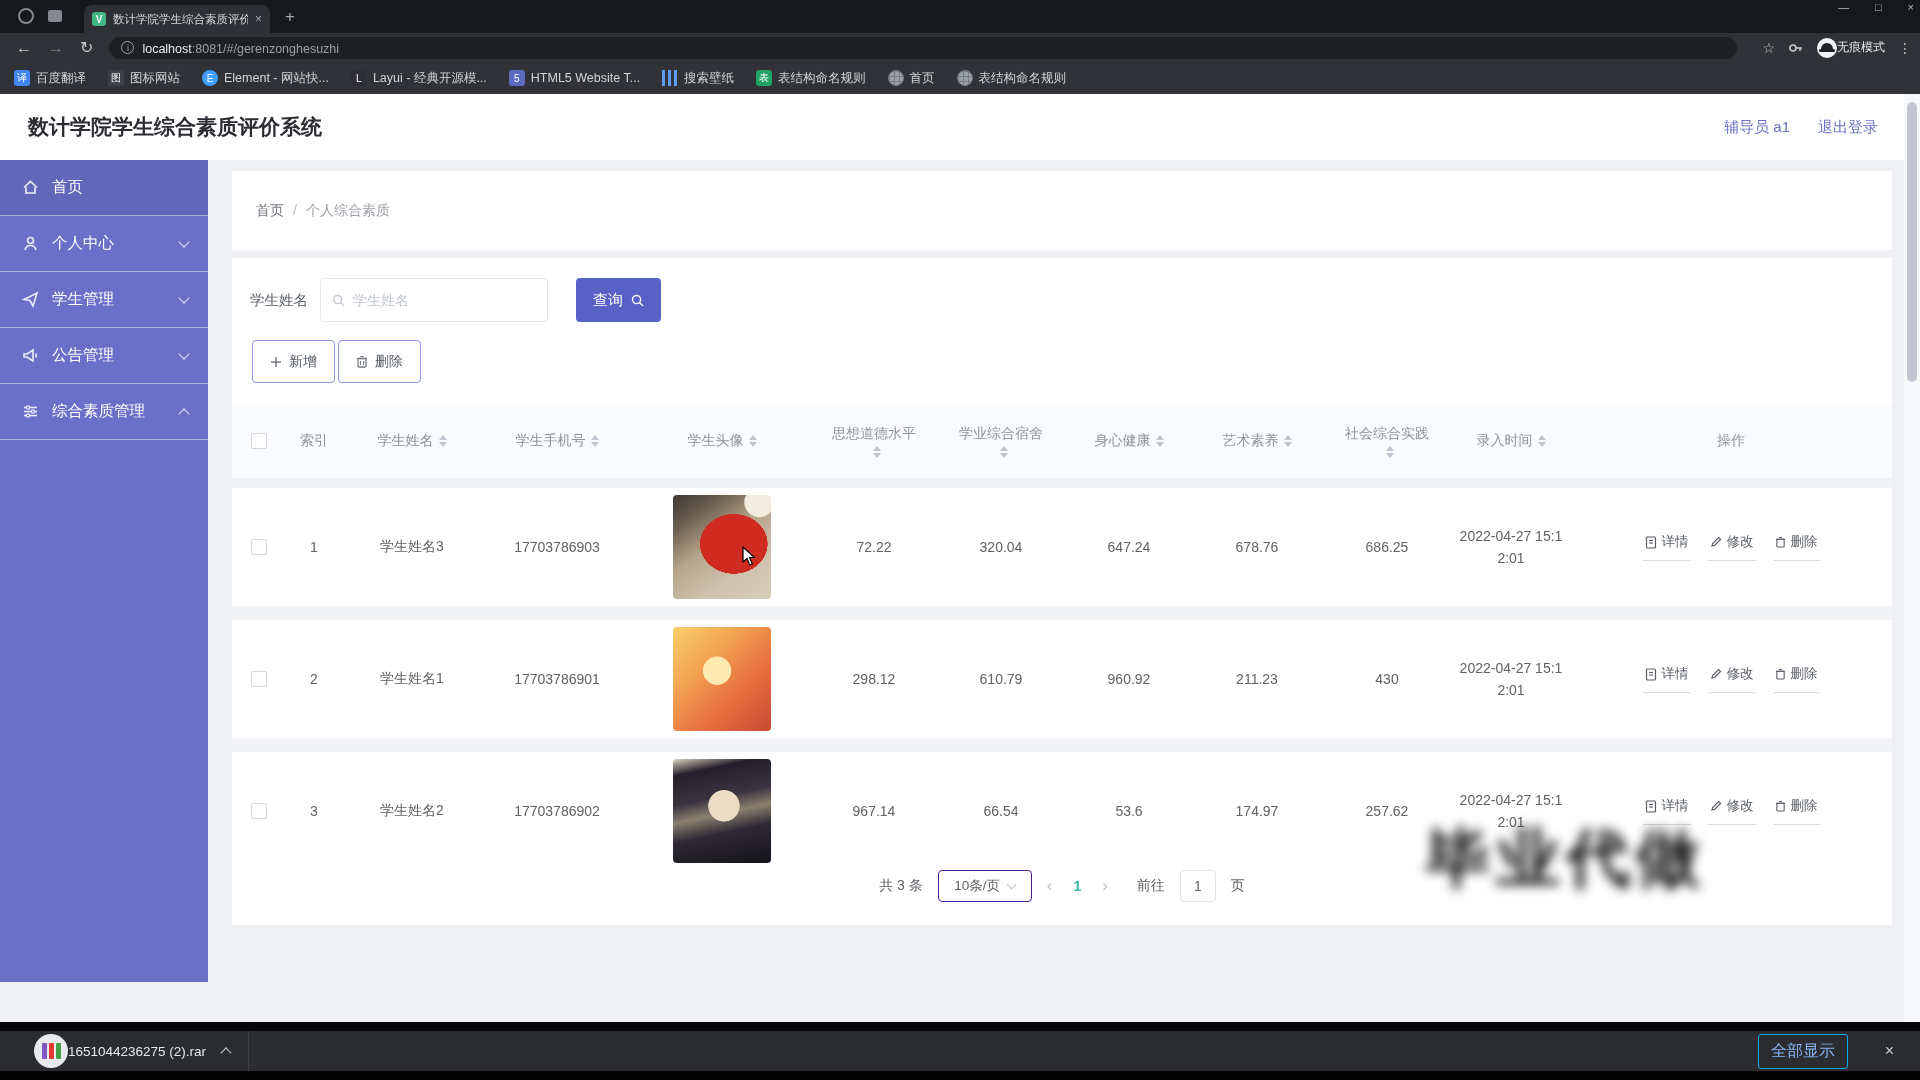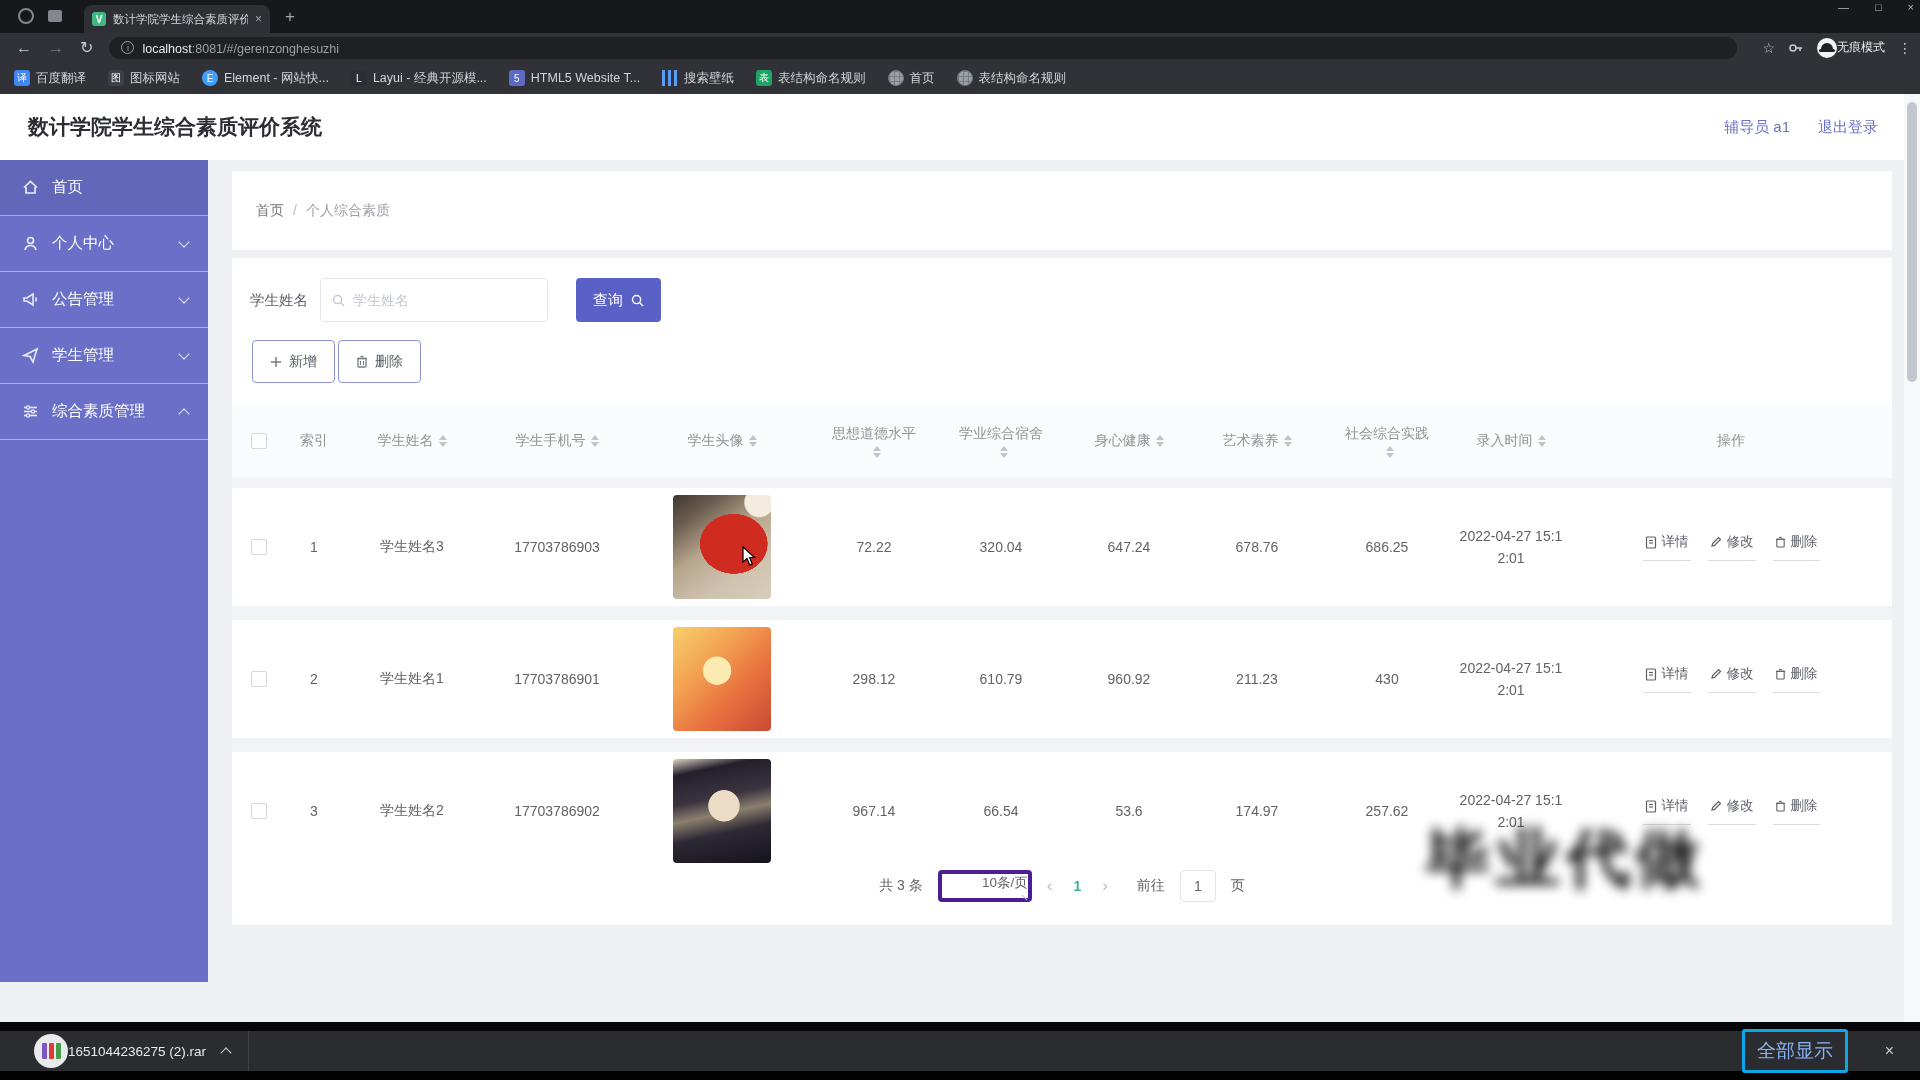--- a/index.html
+++ b/index.html
@@ -104,21 +104,21 @@
   .av3 { background:
       radial-gradient(circle at 52% 45%, #ecdcc6 0 20%, rgba(236,220,198,0) 21%),
       linear-gradient(168deg,#dcd2c2 0%,#241f2a 14%,#3a3440 38%,#8c7f6e 52%,#2e2a35 68%,#14121a 100%); }
   .cursor { position:absolute; right:14px; bottom:32px; }
   .ops { display:flex; gap:17px; }
   .op { display:inline-flex; align-items:center; gap:5px; padding:0 2px 9px; border-bottom:1px solid #d9dce3; color:#5a5e66; font-size:13.5px; }
   .op svg { flex:none; }
 
   
   .pager { position:absolute; left:0; right:0; top:608px; height:40px; display:flex; align-items:center; justify-content:center; gap:15px; font-size:14px; color:#606266; }
-  .psel { width:94px; height:32px; border:4px solid #4c1d95; border-radius:4px; display:flex; align-items:flex-end; justify-content:center; gap:8px; color:#606266; font-size:13.5px;flex-direction:column; }
+  .psel { width:94px; height:32px; border:1px solid #4c1d95; border-radius:4px; display:flex; align-items:center; justify-content:center; gap:8px; color:#606266; font-size:13.5px; }
   .psel .chev2 { width:7px; height:7px; border-right:1.4px solid #c0c4cc; border-bottom:1.4px solid #c0c4cc; transform:rotate(45deg); margin-top:-3px; }
   .parrow { color:#b8bcc3; font-size:17px; }
   .pnum { color:#3ab3a0; font-weight:bold; font-size:14px; padding:0 6px; }
   .goto-inp { width:36px; height:32px; border:1px solid #e0e3ea; border-radius:4px; text-align:center; font-size:14px; color:#606266; outline:none; font-family:inherit; }
 
   
   .watermark { position:absolute; left:1213px; top:660px; width:290px; height:76px; display:flex; align-items:center; justify-content:center; font-size:64px; font-weight:900; color:#000; filter:blur(6px); letter-spacing:6px; white-space:nowrap; }
 
   
   .scrollbar { position:absolute; right:0; top:94px; width:16px; height:928px; background:#f7f8fa; }
@@ -127,21 +127,21 @@
   
   .dlwrap { position:absolute; left:0; right:0; bottom:0; height:58px; }
   .dl-topblack { height:9px; background:#060608; }
   .dl-bar { height:40px; background:#2a2c30; display:flex; align-items:center; position:relative; }
   .dl-botblack { height:9px; background:#030304; }
   .rar-circle { margin-left:34px; width:34px; height:34px; background:#e9eaec; border-radius:50%; display:flex; align-items:center; justify-content:center; gap:2px; }
   .rar-circle b { width:5px; height:16px; border-radius:1px; }
   .dl-name { color:#e8eaed; font-size:13.5px; }
   .dl-chev { margin-left:16px; width:8px; height:8px; border-left:1.6px solid #c9ccd1; border-top:1.6px solid #c9ccd1; transform:rotate(45deg); margin-top:4px; }
   .dl-sep { margin-left:18px; width:1px; height:40px; background:#3f4146; }
-  .dl-showall { position:absolute; right:72px; color:#8ab4f8; font-size:19px; padding:6px 12px; border:3px solid #0ea5e9; border-radius:3px; }
+  .dl-showall { position:absolute; right:72px; color:#8ab4f8; font-size:16px; padding:6px 12px; border:1px solid #0ea5e9; border-radius:3px; }
   .dl-close { position:absolute; right:26px; color:#c9ccd1; font-size:16px; }
 </style>
 </head>
 <body>
 
 <div class="screen">
 
   <div class="tabbar">
     <span class="rec-circle"></span>
     <span class="rec-square"></span>
@@ -241,31 +241,31 @@
       <div class="sb-item">
         <svg width="17" height="17" viewBox="0 0 17 17">
             <circle cx="8.5" cy="5.5" r="3" fill="none" stroke="#e9ebf8" stroke-width="1.7"></circle>
             <path d="M3 15c.6-3 2.6-4.5 5.5-4.5S13.4 12 14 15" fill="none" stroke="#e9ebf8" stroke-width="1.7"></path>
           </svg>
         <span>个人中心</span>
         <i class="chev down"></i>
       </div>
       <div class="sb-item">
         <svg width="17" height="17" viewBox="0 0 17 17">
+            <path d="M2 8.5 15 2l-4 13-3-5.5L2 8.5z" fill="none" stroke="#e9ebf8" stroke-width="1.6"></path>
+          </svg>
+        <span>学生管理</span>
+        <i class="chev down"></i>
+      </div>
+      <div class="sb-item">
+        <svg width="17" height="17" viewBox="0 0 17 17">
             <path d="M2 7v3h3l6 4V3L5 7H2z" fill="none" stroke="#e9ebf8" stroke-width="1.6"></path>
             <path d="M13.5 6.5c1 .9 1 3.1 0 4" fill="none" stroke="#e9ebf8" stroke-width="1.6"></path>
           </svg>
         <span>公告管理</span>
-        <i class="chev down"></i>
-      </div>
-      <div class="sb-item">
-        <svg width="17" height="17" viewBox="0 0 17 17">
-            <path d="M2 8.5 15 2l-4 13-3-5.5L2 8.5z" fill="none" stroke="#e9ebf8" stroke-width="1.6"></path>
-          </svg>
-        <span>学生管理</span>
         <i class="chev down"></i>
       </div>
       <div class="sb-item">
         <svg width="17" height="17" viewBox="0 0 17 17">
             <line x1="2" y1="4.5" x2="15" y2="4.5" stroke="#e9ebf8" stroke-width="1.6"></line>
             <line x1="2" y1="8.5" x2="15" y2="8.5" stroke="#e9ebf8" stroke-width="1.6"></line>
             <line x1="2" y1="12.5" x2="15" y2="12.5" stroke="#e9ebf8" stroke-width="1.6"></line>
             <circle cx="6" cy="4.5" r="1.6" fill="#6a70c8" stroke="#e9ebf8" stroke-width="1.3"></circle>
             <circle cx="11" cy="8.5" r="1.6" fill="#6a70c8" stroke="#e9ebf8" stroke-width="1.3"></circle>
             <circle cx="6" cy="12.5" r="1.6" fill="#6a70c8" stroke="#e9ebf8" stroke-width="1.3"></circle>

